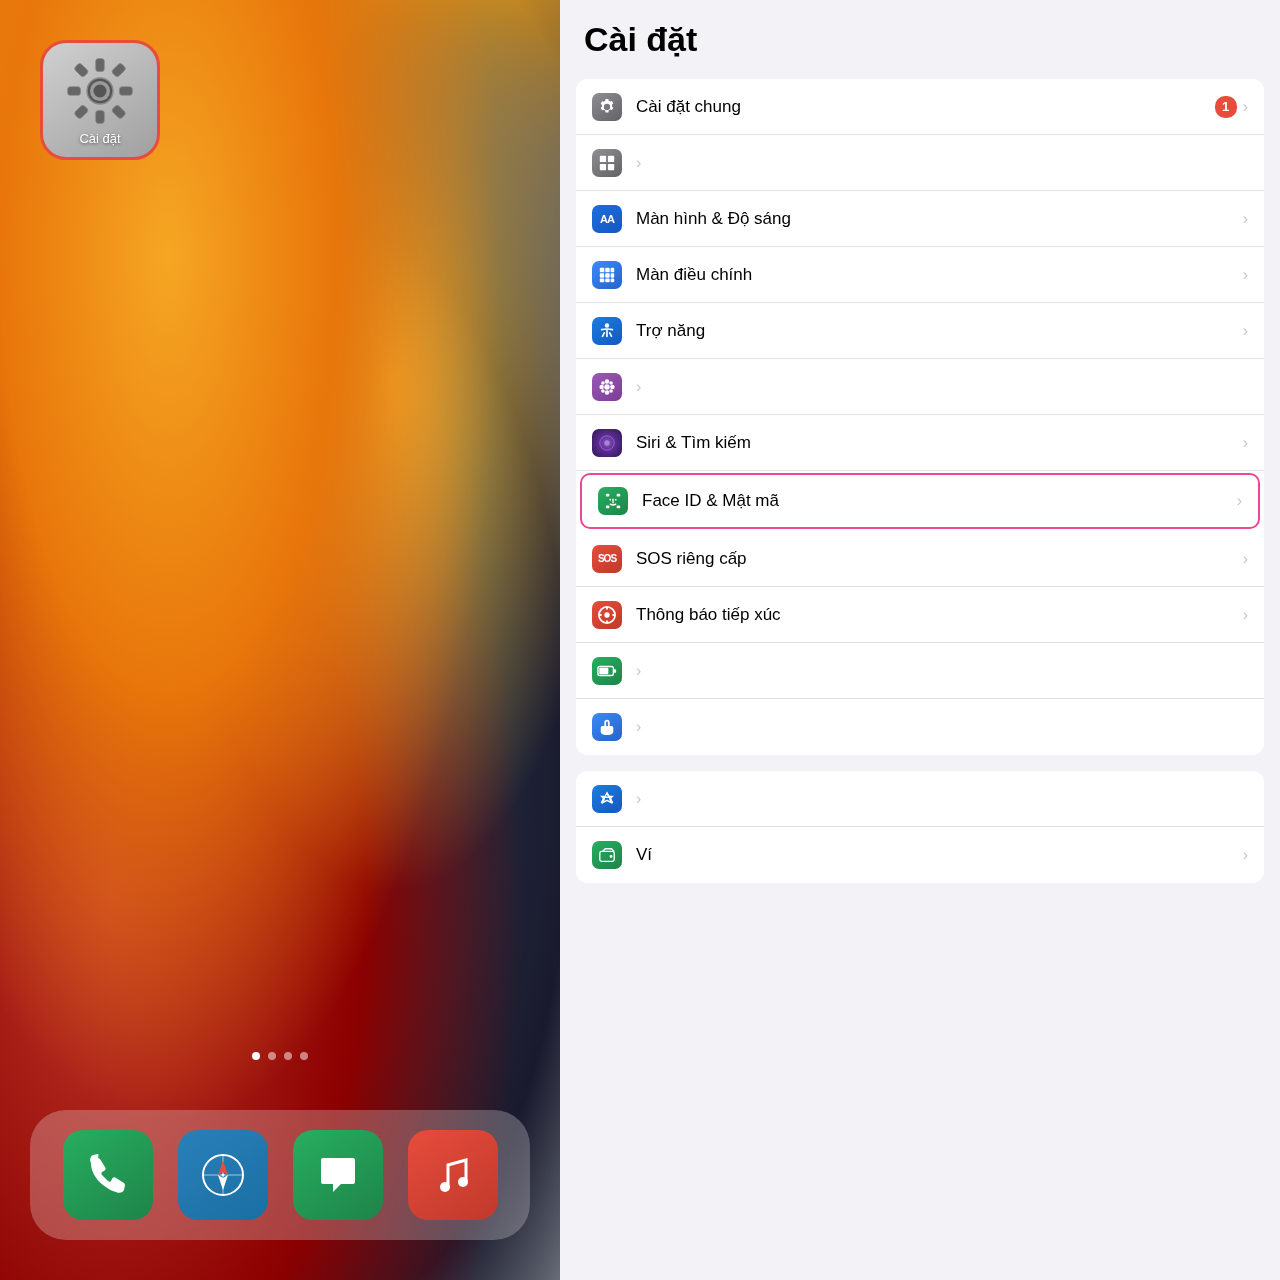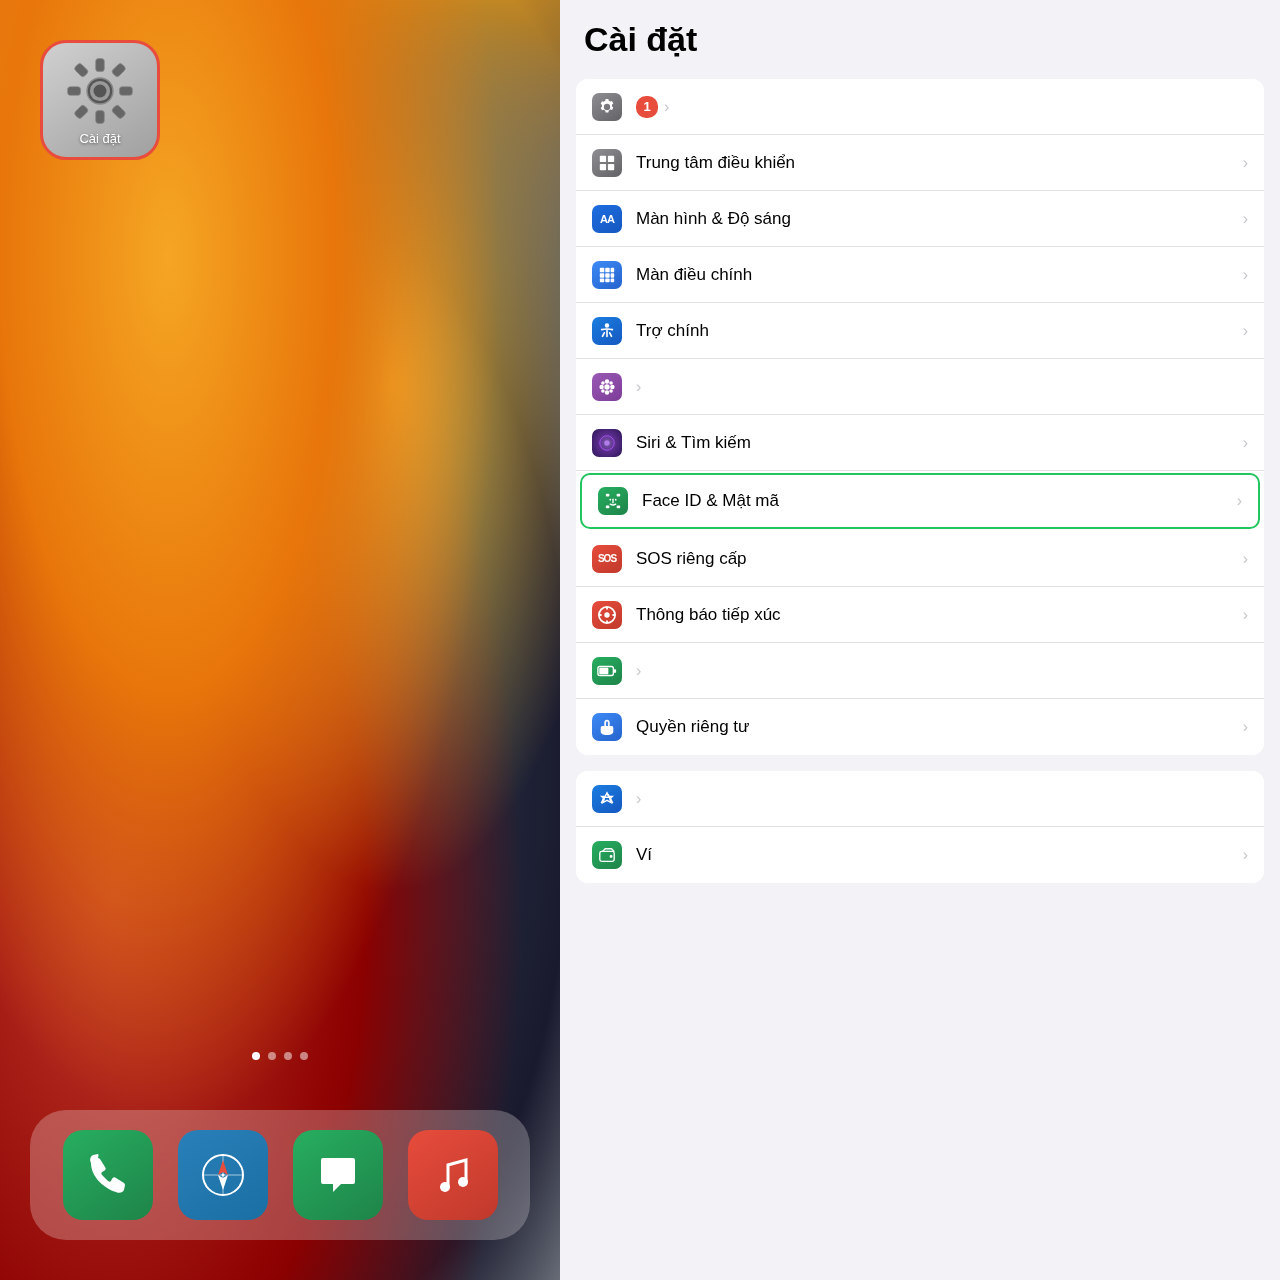--- a/index.html
+++ b/index.html
@@ -282,36 +282,36 @@
   <div class="settings-header">Cài đặt</div>
 
   <div class="settings-section">
 
     <div class="settings-row">
       <div class="row-icon icon-gray">
         <svg width="18" height="18" viewBox="0 0 20 20" fill="white">
             <path d="M8.5 1h3l.5 2a7 7 0 011.5.9l2-.5 1.5 2.6-1.5 1.5a7 7 0 010 1.7l1.5 1.5-1.5 2.6-2-.5A7 7 0 0112 14l-.5 2h-3L8 14a7 7 0 01-1.5-.9l-2 .5L3 11l1.5-1.5a7 7 0 010-1.7L3 6.3l1.5-2.6 2 .5A7 7 0 018 3L8.5 1zm1.5 5.5a3.5 3.5 0 100 7 3.5 3.5 0 000-7z"></path>
           </svg>
       </div>
+      <span class="row-label">Cài đặt chung</span>
       <div class="row-right">
         <div class="badge">1</div>
         <span class="chevron">›</span>
       </div>
     </div>
 
     <div class="settings-row">
       <div class="row-icon icon-gray">
         <svg width="18" height="18" viewBox="0 0 20 20" fill="white">
             <rect x="2" y="2" width="7" height="7" rx="1"></rect>
             <rect x="11" y="2" width="7" height="7" rx="1"></rect>
             <rect x="2" y="11" width="7" height="7" rx="1"></rect>
             <rect x="11" y="11" width="7" height="7" rx="1"></rect>
           </svg>
       </div>
-      <span class="row-label">Trung tâm điều khiển</span>
       <div class="row-right">
         <span class="chevron">›</span>
       </div>
     </div>
 
     <div class="settings-row">
       <div class="row-icon icon-blue-aa" style="font-size:11px;font-weight:700;letter-spacing:-1px;">AA</div>
       <span class="row-label">Màn hình &amp; Độ sáng</span>
       <div class="row-right">
         <span class="chevron">›</span>
@@ -338,21 +338,21 @@
       </div>
     </div>
 
     <div class="settings-row">
       <div class="row-icon icon-blue-access">
         <svg width="18" height="18" viewBox="0 0 20 20" fill="white">
             <circle cx="10" cy="4" r="2.5"></circle>
             <path d="M4 8.5 Q10 7 16 8.5 M10 9.5 L10 16 M7 12 L5 16 M13 12 L15 16" stroke="white" stroke-width="1.8" fill="none" stroke-linecap="round"></path>
           </svg>
       </div>
-      <span class="row-label">Trợ chính</span>
+      <span class="row-label">Trợ năng</span>
       <div class="row-right">
         <span class="chevron">›</span>
       </div>
     </div>
 
     <div class="settings-row">
       <div class="row-icon icon-purple-flower">
         <svg width="18" height="18" viewBox="0 0 20 20" fill="white">
             <circle cx="10" cy="10" r="3"></circle>
             <circle cx="10" cy="4" r="2.5"></circle>
@@ -376,21 +376,21 @@
             <circle cx="10" cy="10" r="8" fill="none" stroke="#a855f7" stroke-width="1"></circle>
             <circle cx="10" cy="10" r="3" fill="#c084fc" opacity="0.8"></circle>
           </svg>
       </div>
       <span class="row-label">Siri &amp; Tìm kiếm</span>
       <div class="row-right">
         <span class="chevron">›</span>
       </div>
     </div>
 
-    <div class="settings-row" style="border: 2px solid #22c55e; border-radius: 10px; margin: 2px 4px;">
+    <div class="settings-row" style="border: 2px solid #ec4899; border-radius: 10px; margin: 2px 4px;">
       <div class="row-icon icon-green-face">
         <svg width="18" height="18" viewBox="0 0 20 20" fill="none" stroke="white" stroke-width="1.5" stroke-linecap="round">
           <rect x="2" y="2" width="4" height="3" rx="1" fill="white" stroke="none"></rect>
           <rect x="14" y="2" width="4" height="3" rx="1" fill="white" stroke="none"></rect>
           <rect x="2" y="15" width="4" height="3" rx="1" fill="white" stroke="none"></rect>
           <rect x="14" y="15" width="4" height="3" rx="1" fill="white" stroke="none"></rect>
           <circle cx="7" cy="8.5" r="1" fill="white" stroke="none"></circle>
           <circle cx="13" cy="8.5" r="1" fill="white" stroke="none"></circle>
           <line x1="10" y1="8" x2="10" y2="12"></line>
           <path d="M7 13.5 Q10 15.5 13 13.5"></path>
@@ -439,21 +439,20 @@
         <span class="chevron">›</span>
       </div>
     </div>
 
     <div class="settings-row">
       <div class="row-icon icon-blue-hand">
         <svg width="18" height="18" viewBox="0 0 20 20" fill="white">
             <path d="M10 2 C8 2 7 3.5 7 5 L7 9 C6.5 9 5.5 9 5 9 C4 9 3 9.5 3 11 L3 15 C3 17 5 19 10 19 C15 19 17 17 17 15 L17 11 C17 9.5 16 9 15 9 C14.5 9 13.5 9 13 9 L13 5 C13 3.5 12 2 10 2 Z M9 5 C9 4.5 9.5 4 10 4 C10.5 4 11 4.5 11 5 L11 9 L9 9 Z"></path>
           </svg>
       </div>
-      <span class="row-label">Quyền riêng tư</span>
       <div class="row-right">
         <span class="chevron">›</span>
       </div>
     </div>
   </div>
 
   <div class="settings-section">
 
     <div class="settings-row">
       <div class="row-icon icon-blue-appstore">

